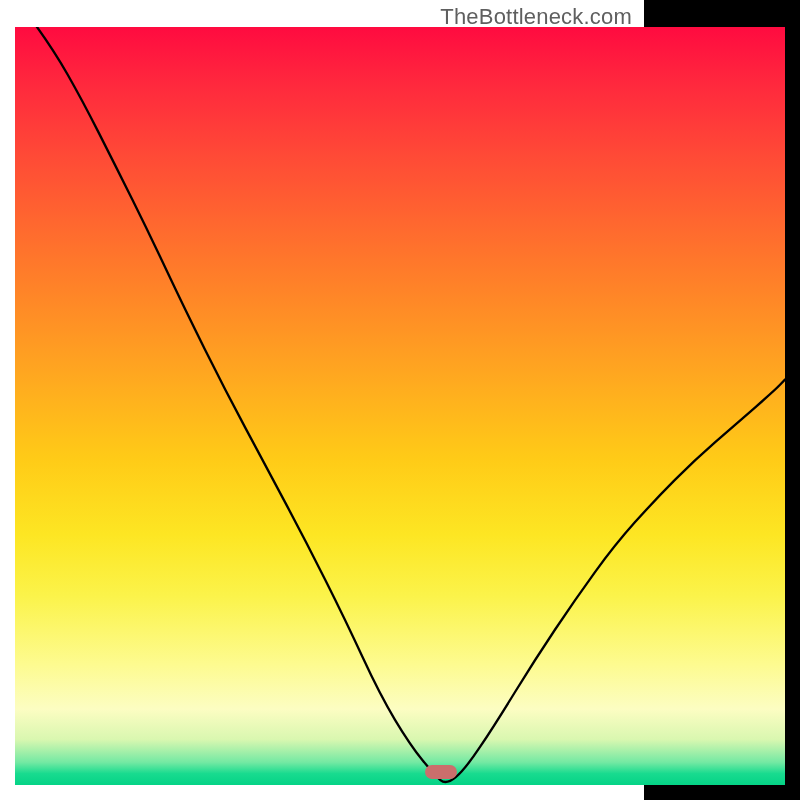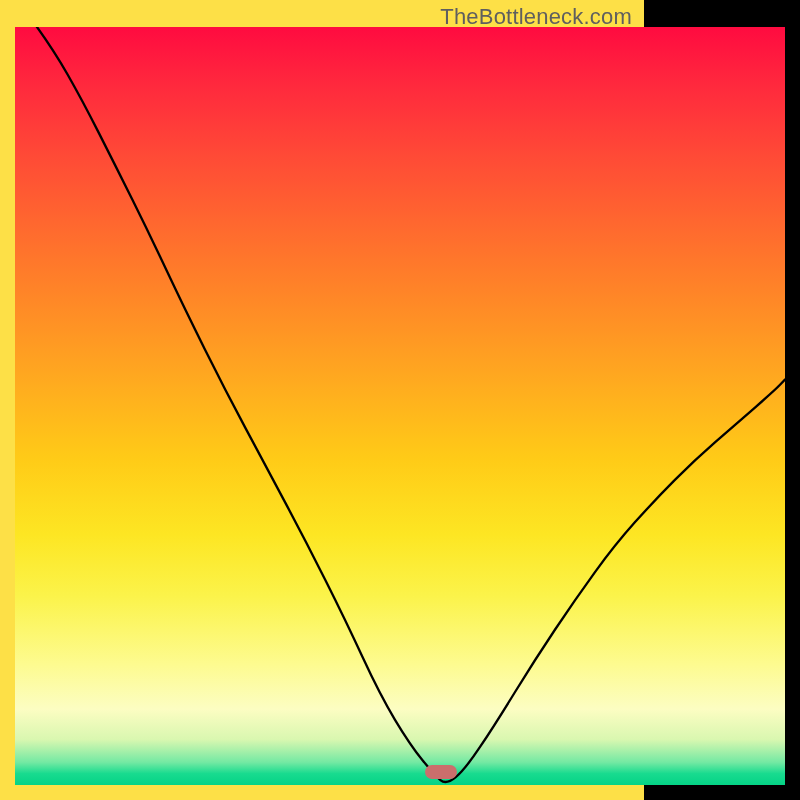--- a/index.html
+++ b/index.html
@@ -8,21 +8,21 @@
     width: 800px;
     height: 800px;
     background: #000;
     overflow: hidden;
     font-family: Arial, Helvetica, sans-serif;
   }
   .frame {
     position: relative;
     width: 644px;
     height: 800px;
-    background: #fde047;
+    background: #ffffff;
   }
   .watermark {
     position: absolute;
     top: 4px;
     right: 12px;
     color: #5f5f5f;
     font-size: 22px;
     font-weight: 500;
     letter-spacing: 0.2px;
     z-index: 5;

